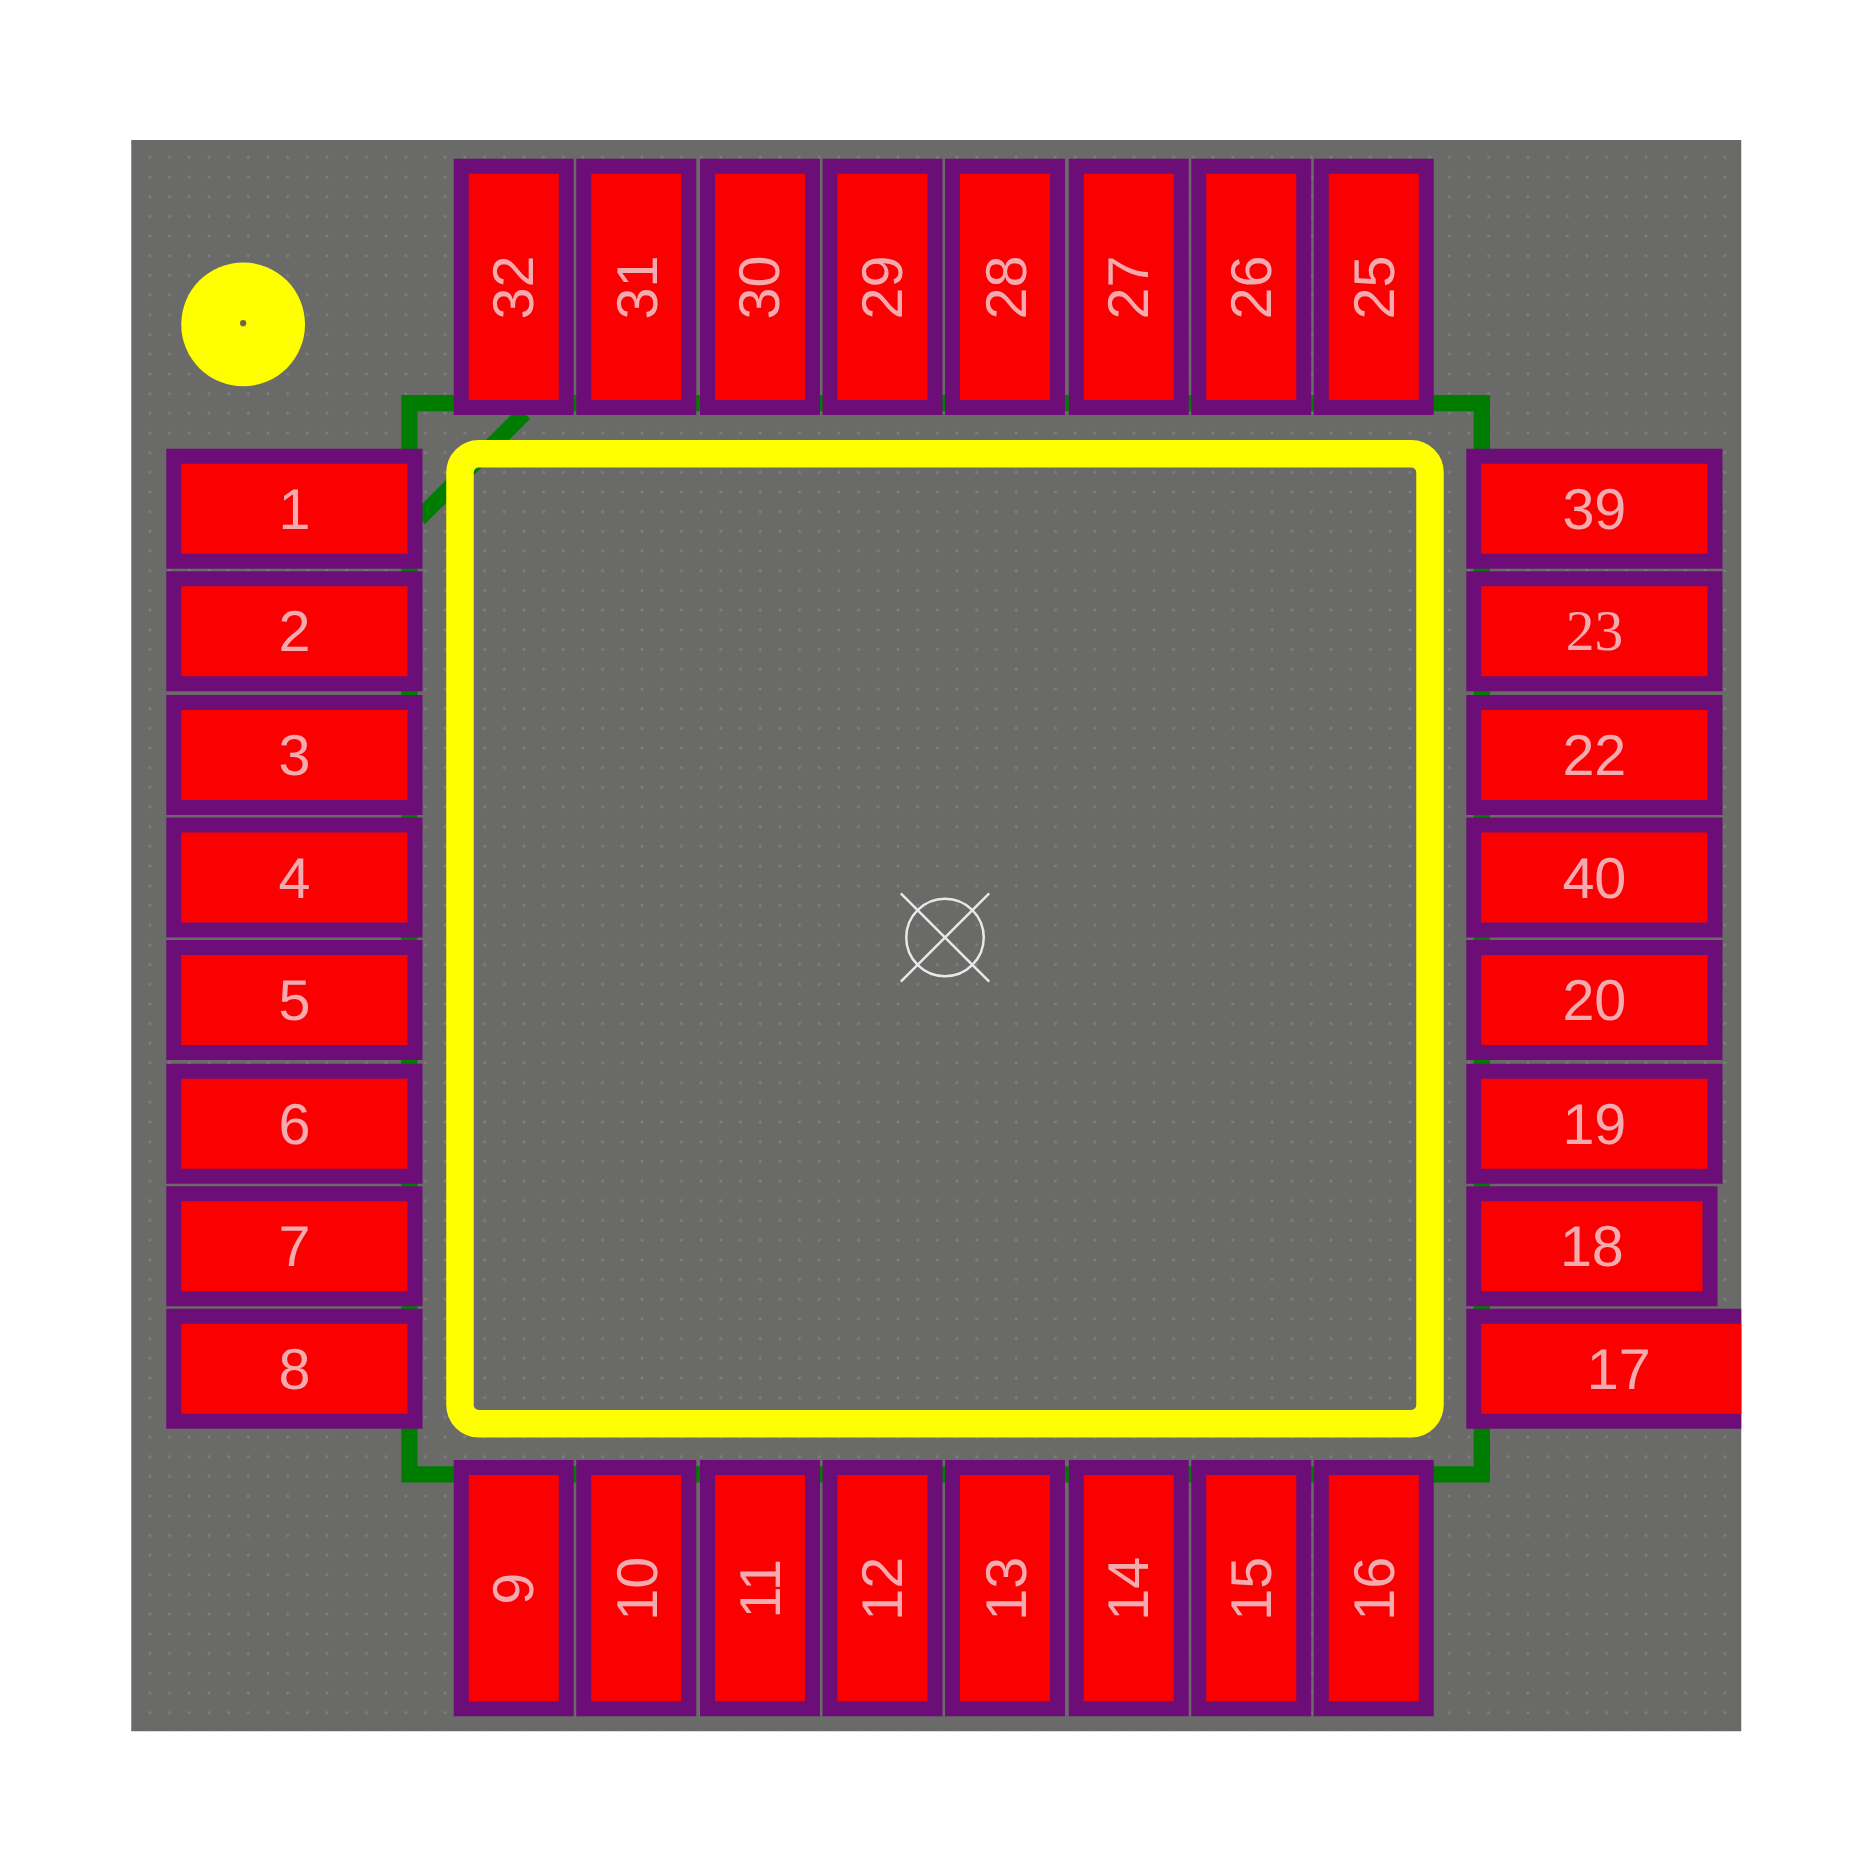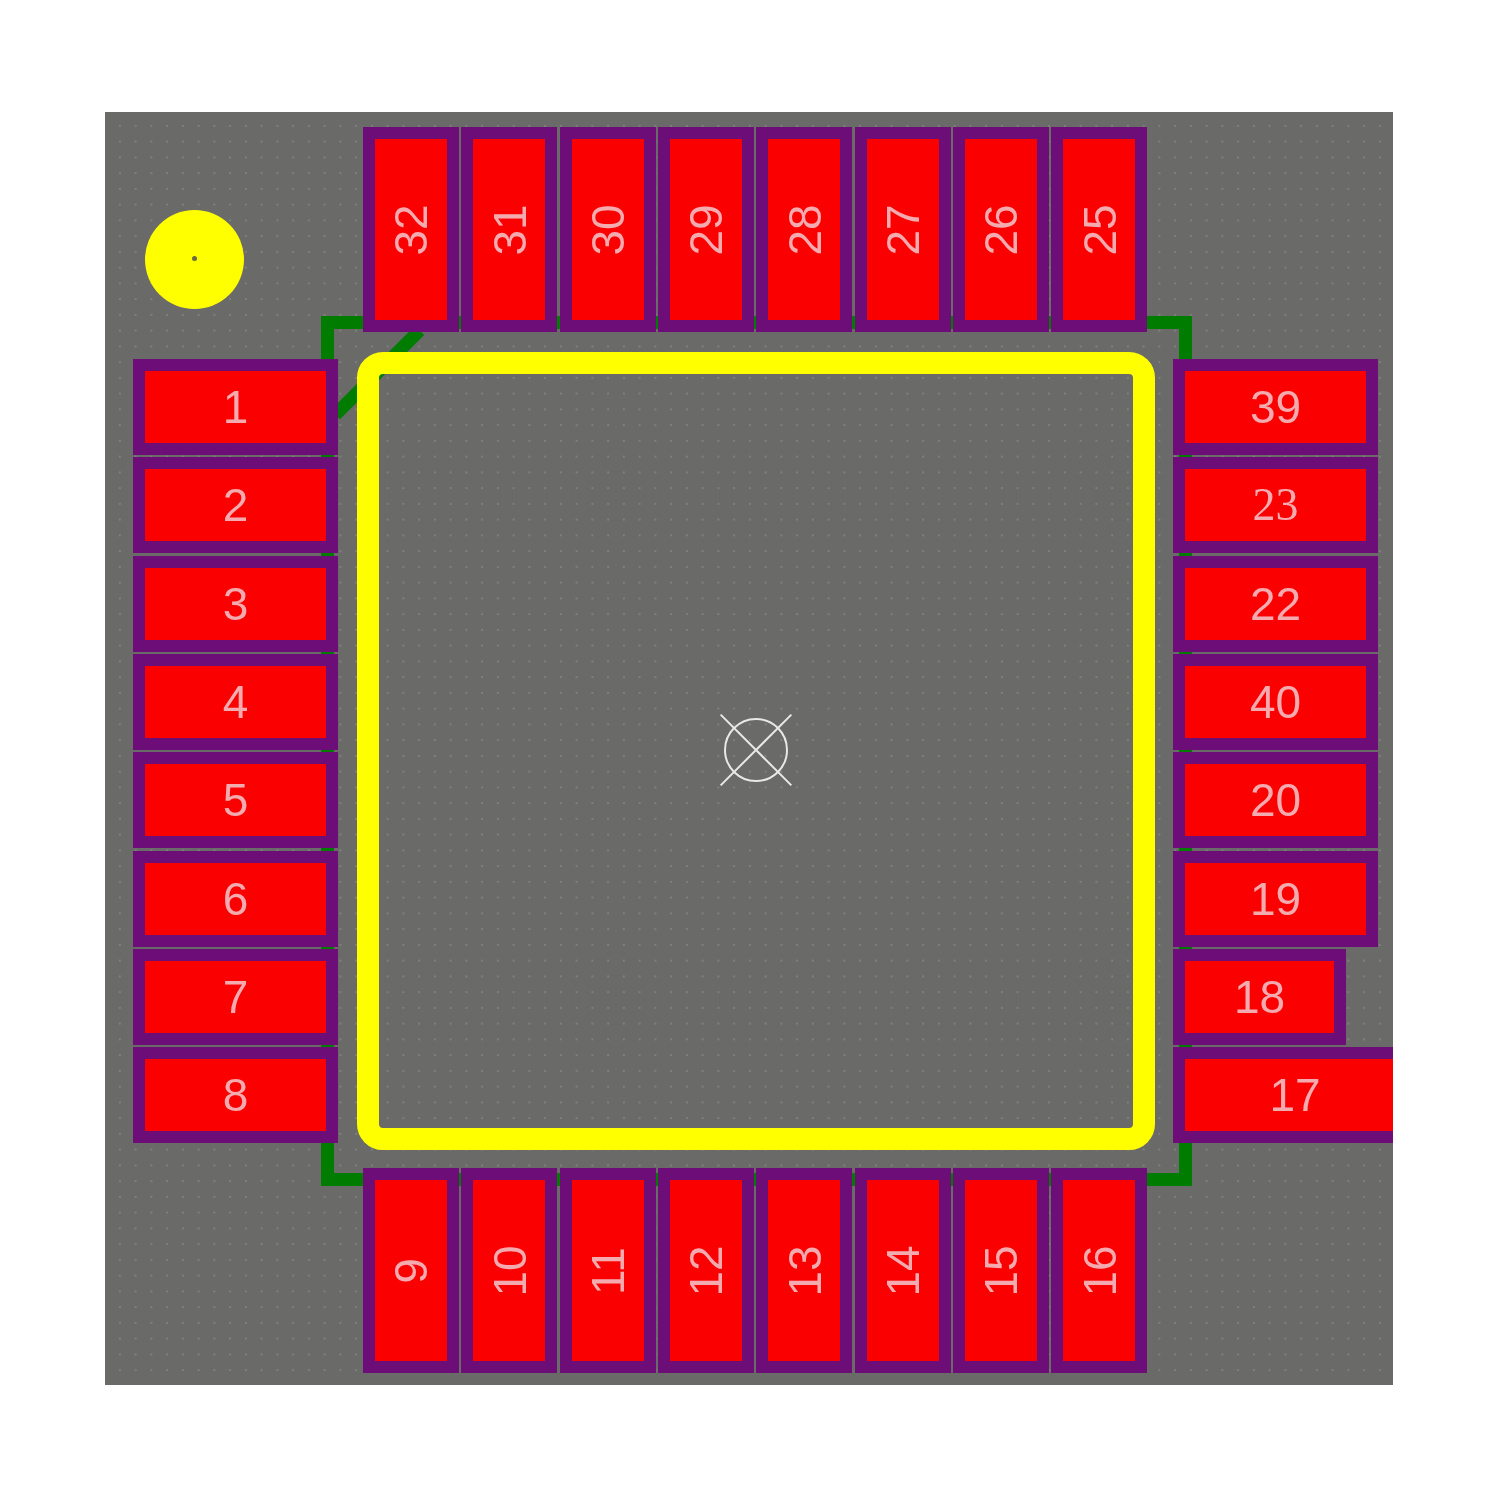--- a/index.html
+++ b/index.html
@@ -192,21 +192,21 @@
       <div class="pad" style="left: 1068px; top: 640.2px; width: 205px; height: 96px;">
         <div class="pad-red">
           <span class="pad-num">20</span>
         </div>
       </div>
       <div class="pad" style="left: 1068px; top: 738.5px; width: 205px; height: 96px;">
         <div class="pad-red">
           <span class="pad-num">19</span>
         </div>
       </div>
-      <div class="pad" style="left: 1068px; top: 836.8px; width: 173px; height: 96px;">
+      <div class="pad" style="left: 1068px; top: 836.8px; width: 201px; height: 96px;">
         <div class="pad-red">
           <span class="pad-num">18</span>
         </div>
       </div>
       <div class="pad" style="left: 1068px; top: 935.1px; width: 244px; height: 96px;">
         <div class="pad-red">
           <span class="pad-num">17</span>
         </div>
       </div>
       <div class="pad vert" style="left: 258px; top: 1056px; width: 96px; height: 205px;">

